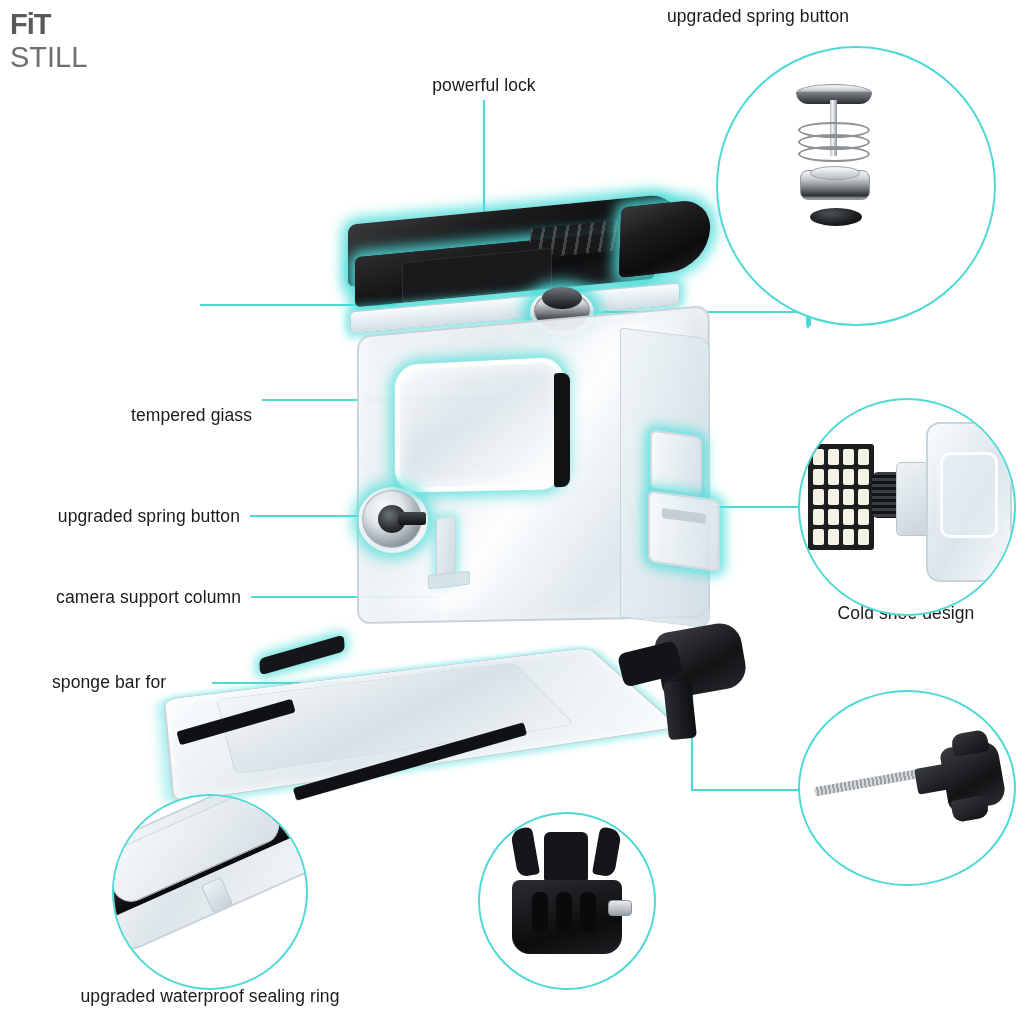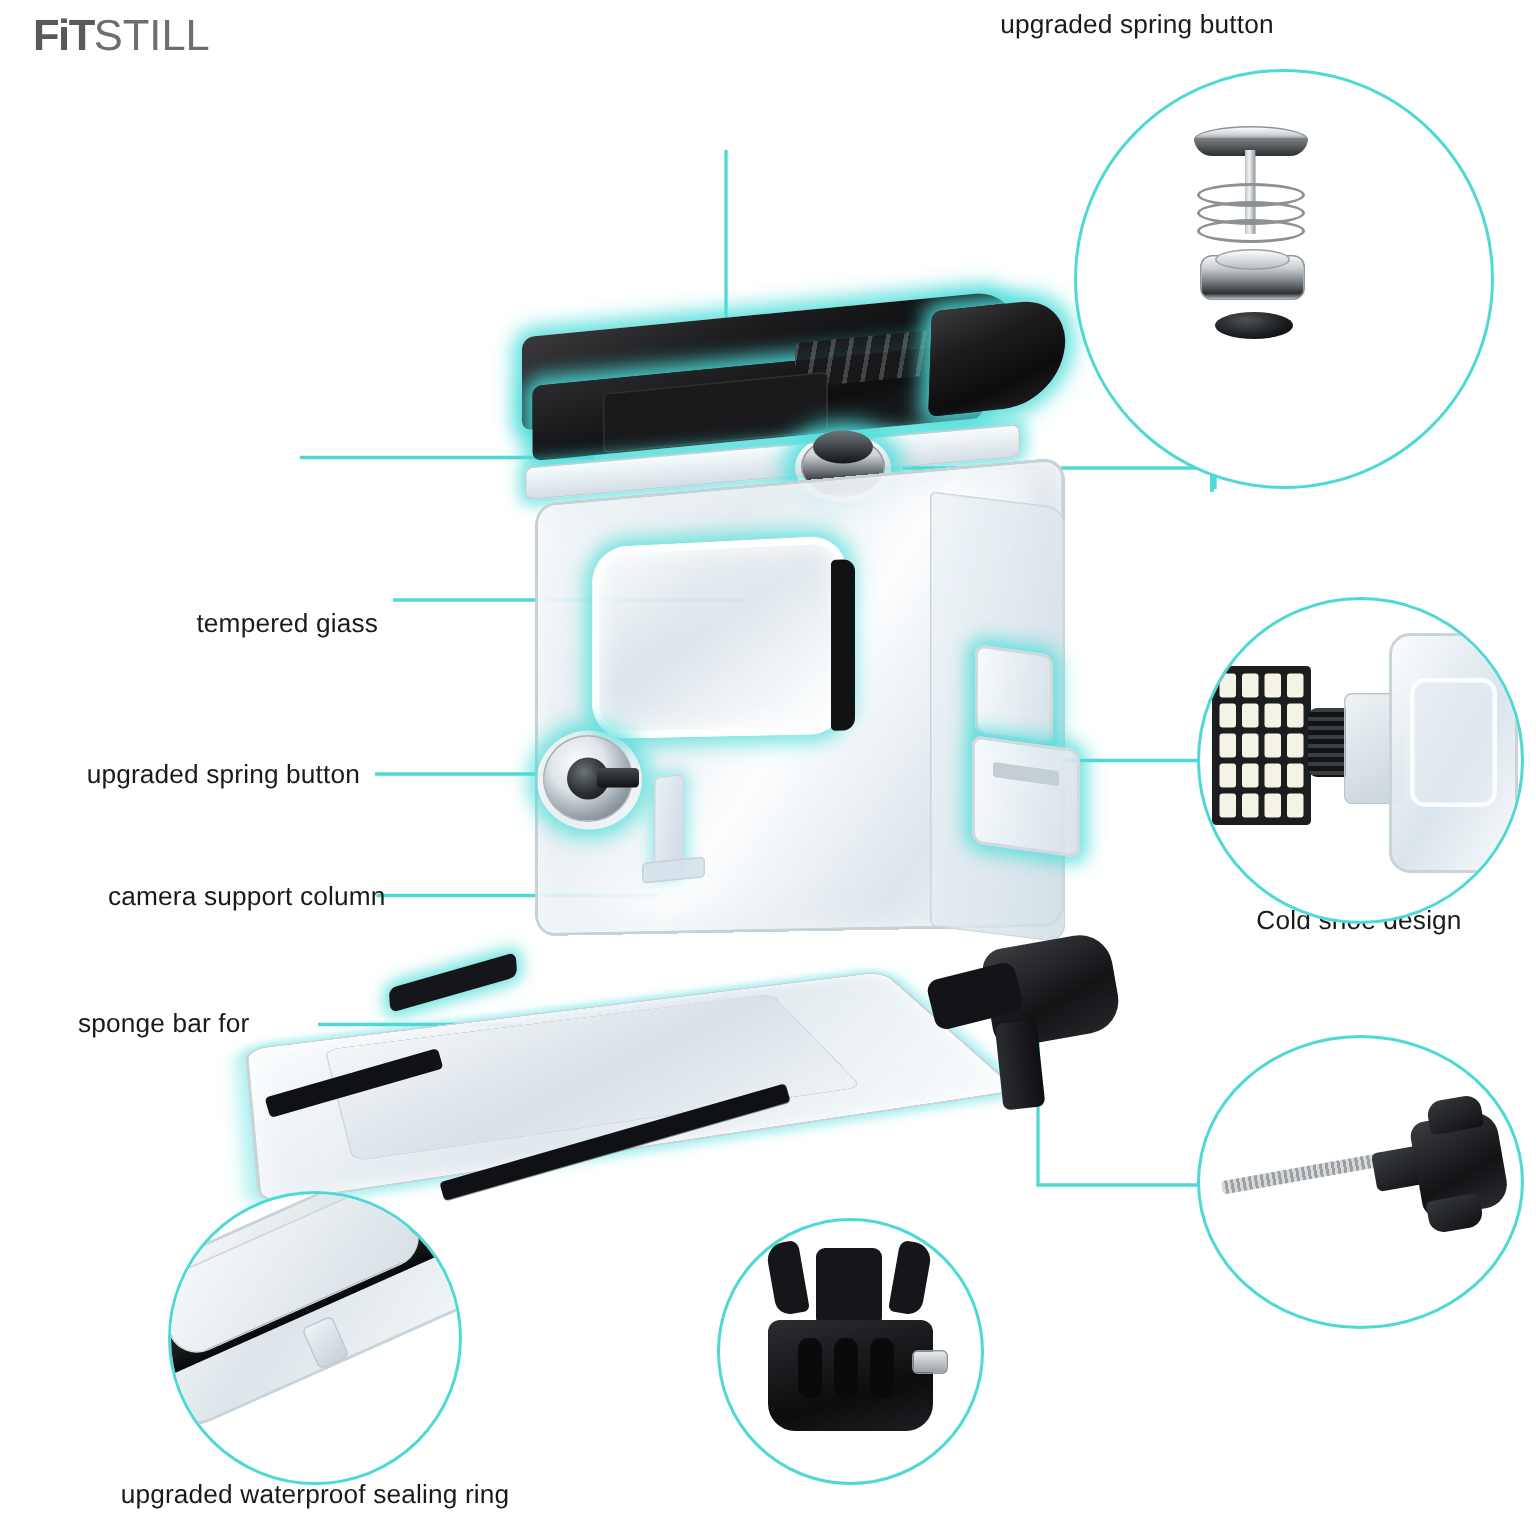--- a/index.html
+++ b/index.html
@@ -11,24 +11,25 @@
     overflow: hidden;
   }
   #stage {
     position: relative;
     width: 1024px; height: 1024px;
     background: #ffffff;
   }
 
   
   #logo {
-    position: absolute; left: 22px; top: 8px;
-    display: flex; align-items: flex-end;
+    position: absolute; left: 10px; top: 8px;
+    display: flex; align-items: flex-start;
     letter-spacing: -0.5px;
     user-select: none;
+    flex-direction: column;
   }
   #logo .fit {
     font-size: 29px; font-weight: bold; color: #58595b;
     letter-spacing: -1px;
   }
   #logo .still {
     font-size: 29px; font-weight: normal; color: #6d6e71;
     letter-spacing: 0px;
   }
 
@@ -337,27 +338,28 @@
     <div class="thumb" style="left:508px;top:432px;width:86px;height:66px;border-radius:14px 22px 22px 14px;
                 transform:rotate(-10deg);
                 background:linear-gradient(160deg,#3c3e42,#121315 60%,#26282b);"></div>
     <div class="thumb" style="left:470px;top:452px;width:60px;height:34px;border-radius:8px;transform:rotate(-14deg);"></div>
     <div style="position:absolute;left:516px;top:486px;width:28px;height:58px;border-radius:5px;
                 background:linear-gradient(90deg,#2a2c30,#0e0f11);transform:rotate(-6deg);"></div>
   </div>
 
   <div class="label ctr" style="left:608px; top:5px; width:300px;">upgraded spring button</div>
 
+  <div class="label ctr" style="left:384px; top:74px; width:200px;">powerful lock</div>
 
 
   <div class="label rt" style="left:0px; top:404px; width:252px;">tempered giass</div>
 
   <div class="label rt" style="left:0px; top:505px; width:240px;">upgraded spring button</div>
 
-  <div class="label rt" style="left:16px; top:586px; width:241px;text-align:right;">camera support column</div>
+  <div class="label rt" style="left:0px; top:586px; width:241px;text-align:right;">camera support column</div>
 
   <div class="label" style="left:52px; top:671px; width:220px;">sponge bar for</div>
 
   <div class="label ctr" style="left:796px; top:602px; width:220px;">Cold shoe design</div>
 
 
   <div class="label ctr" style="left:36px; top:985px; width:348px;">upgraded waterproof sealing ring</div>
 
 
   <div class="inset" style="left:716px; top:46px; width:280px; height:280px;">

